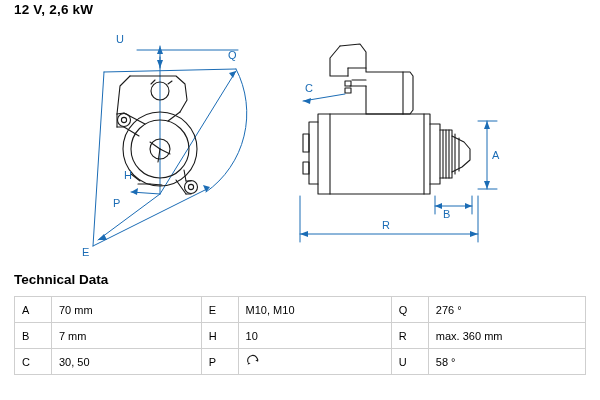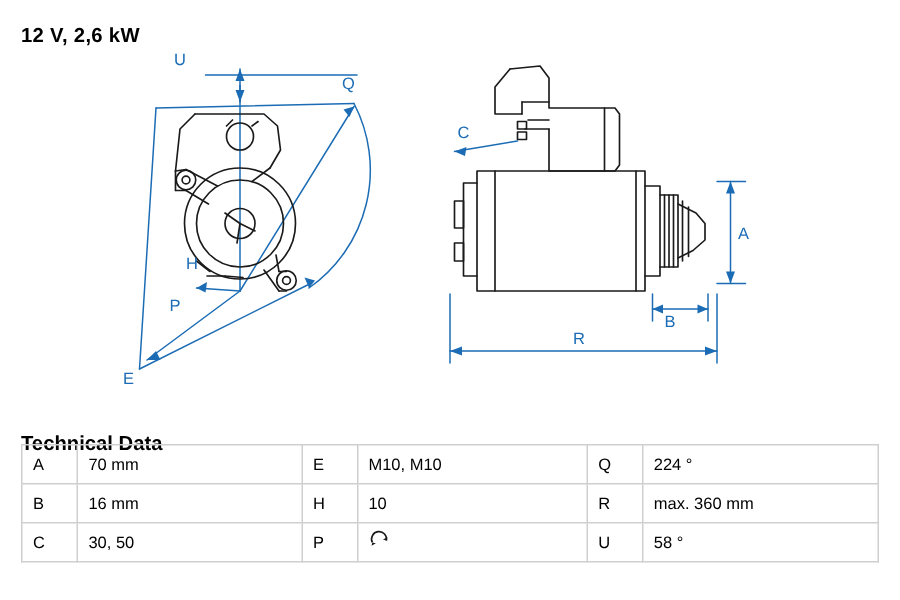--- a/index.html
+++ b/index.html
@@ -15,36 +15,36 @@
     overflow: hidden;
   }
   .page {
     position: relative;
     width: 600px;
     height: 400px;
   }
   .title {
     position: absolute;
     left: 14px;
-    top: 16px;
+    top: 2px;
     font-size: 13.5px;
     font-weight: bold;
     letter-spacing: 0.2px;
   }
   .drawing {
     position: absolute;
     left: 0;
     top: 24px;
     width: 600px;
     height: 240px;
   }
   .tech-title {
     position: absolute;
     left: 14px;
-    top: 288px;
+    top: 272px;
     font-size: 13.5px;
     font-weight: bold;
   }
   table.tech {
     position: absolute;
     left: 14px;
     top: 296px;
     width: 572px;
     border-collapse: collapse;
     font-size: 11px;
@@ -210,25 +210,25 @@
   <div class="tech-title">Technical Data</div>
 
   <table class="tech">
     <tbody>
       <tr>
         <td class="key">A</td>
         <td class="val">70 mm</td>
         <td class="key">E</td>
         <td class="val">M10, M10</td>
         <td class="key">Q</td>
-        <td class="val">224 °</td>
+        <td class="val">276 °</td>
       </tr>
       <tr>
         <td class="key">B</td>
-        <td class="val">16 mm</td>
+        <td class="val">7 mm</td>
         <td class="key">H</td>
         <td class="val">10</td>
         <td class="key">R</td>
         <td class="val">max. 360 mm</td>
       </tr>
       <tr>
         <td class="key">C</td>
         <td class="val">30, 50</td>
         <td class="key">P</td>
         <td class="val">

